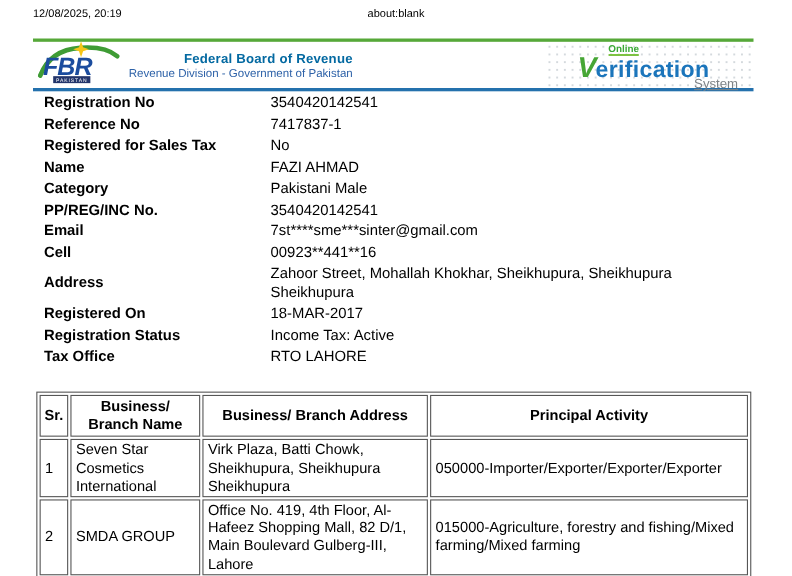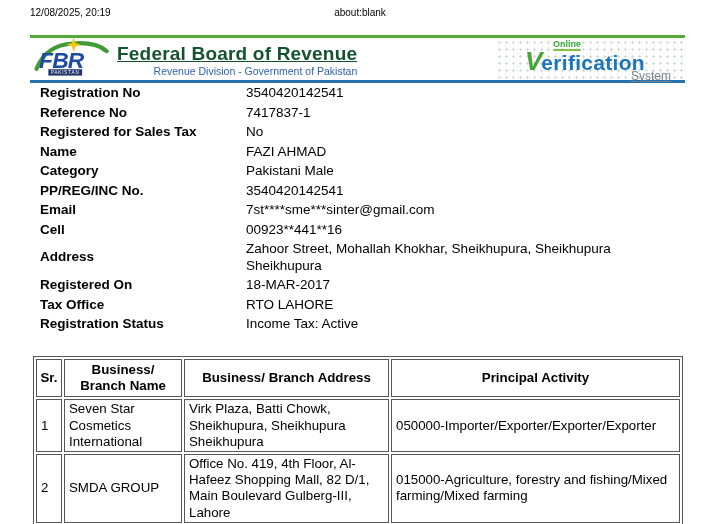--- a/index.html
+++ b/index.html
@@ -10,21 +10,21 @@
   .print-meta { position:absolute; top:7px; left:0; width:720px; height:14px; font-size:10px; color:#000; }
   .print-date { position:absolute; left:30px; top:0; }
   .print-url  { position:absolute; left:50%; transform:translateX(-50%); top:0; }
 
   
   .band { position:absolute; left:30px; top:35px; width:655px; height:48px;
           border-top:3px solid #56a839; border-bottom:3px solid #2471ad;
           background:#fff; display:flex; align-items:center; justify-content:space-between; }
   .brand { display:flex; align-items:center; gap:7px; padding-left:4px;text-align:right; }
   .brand-text { line-height:1.15; padding-top:2px; }
-  .brand-title { font-size:19px; font-weight:bold; color:#14532d; letter-spacing:0.2px;text-decoration:underline; }
+  .brand-title { font-size:12px; font-weight:bold; color:#0369a1; letter-spacing:0.2px; }
   .brand-sub { font-size:10.5px; color:#2e62a8; }
 
   .ovs { position:relative; height:42px; width:188px; margin-right:2px;
          background-image:radial-gradient(#d4d9dd 1px, rgba(0,0,0,0) 1.3px);
          background-size:7px 7px; background-position:1px 1px; }
   .ovs-online { position:absolute; top:1px; left:58px; font-size:9px; font-weight:bold; color:#3aa935; }
   .ovs-online:after { content:""; display:block; height:2px; background:#7dc242; border-radius:2px; margin-top:0px; }
   .ovs-main { position:absolute; top:8px; left:30px; white-space:nowrap; }
   .ovs-v { font-size:26px; font-weight:bold; color:#46a635; font-style:italic; margin-right:-1px; }
   .ovs-rest { font-size:21px; font-weight:bold; color:#1b75bb; letter-spacing:0.3px; }
@@ -113,26 +113,26 @@
     </div>
     <div class="detail-row">
       <div class="detail-label">Address</div>
       <div class="detail-value">Zahoor Street, Mohallah Khokhar, Sheikhupura, Sheikhupura Sheikhupura</div>
     </div>
     <div class="detail-row">
       <div class="detail-label">Registered On</div>
       <div class="detail-value">18-MAR-2017</div>
     </div>
     <div class="detail-row">
+      <div class="detail-label">Registration Status</div>
+      <div class="detail-value">Income Tax: Active</div>
+    </div>
+    <div class="detail-row">
       <div class="detail-label">Tax Office</div>
       <div class="detail-value">RTO LAHORE</div>
-    </div>
-    <div class="detail-row">
-      <div class="detail-label">Registration Status</div>
-      <div class="detail-value">Income Tax: Active</div>
     </div>
   </div>
 
 <table class="registry">
   <colgroup>
     <col class="col-sr">
       <col class="col-name">
       <col class="col-addr">
       <col>
   </colgroup>

